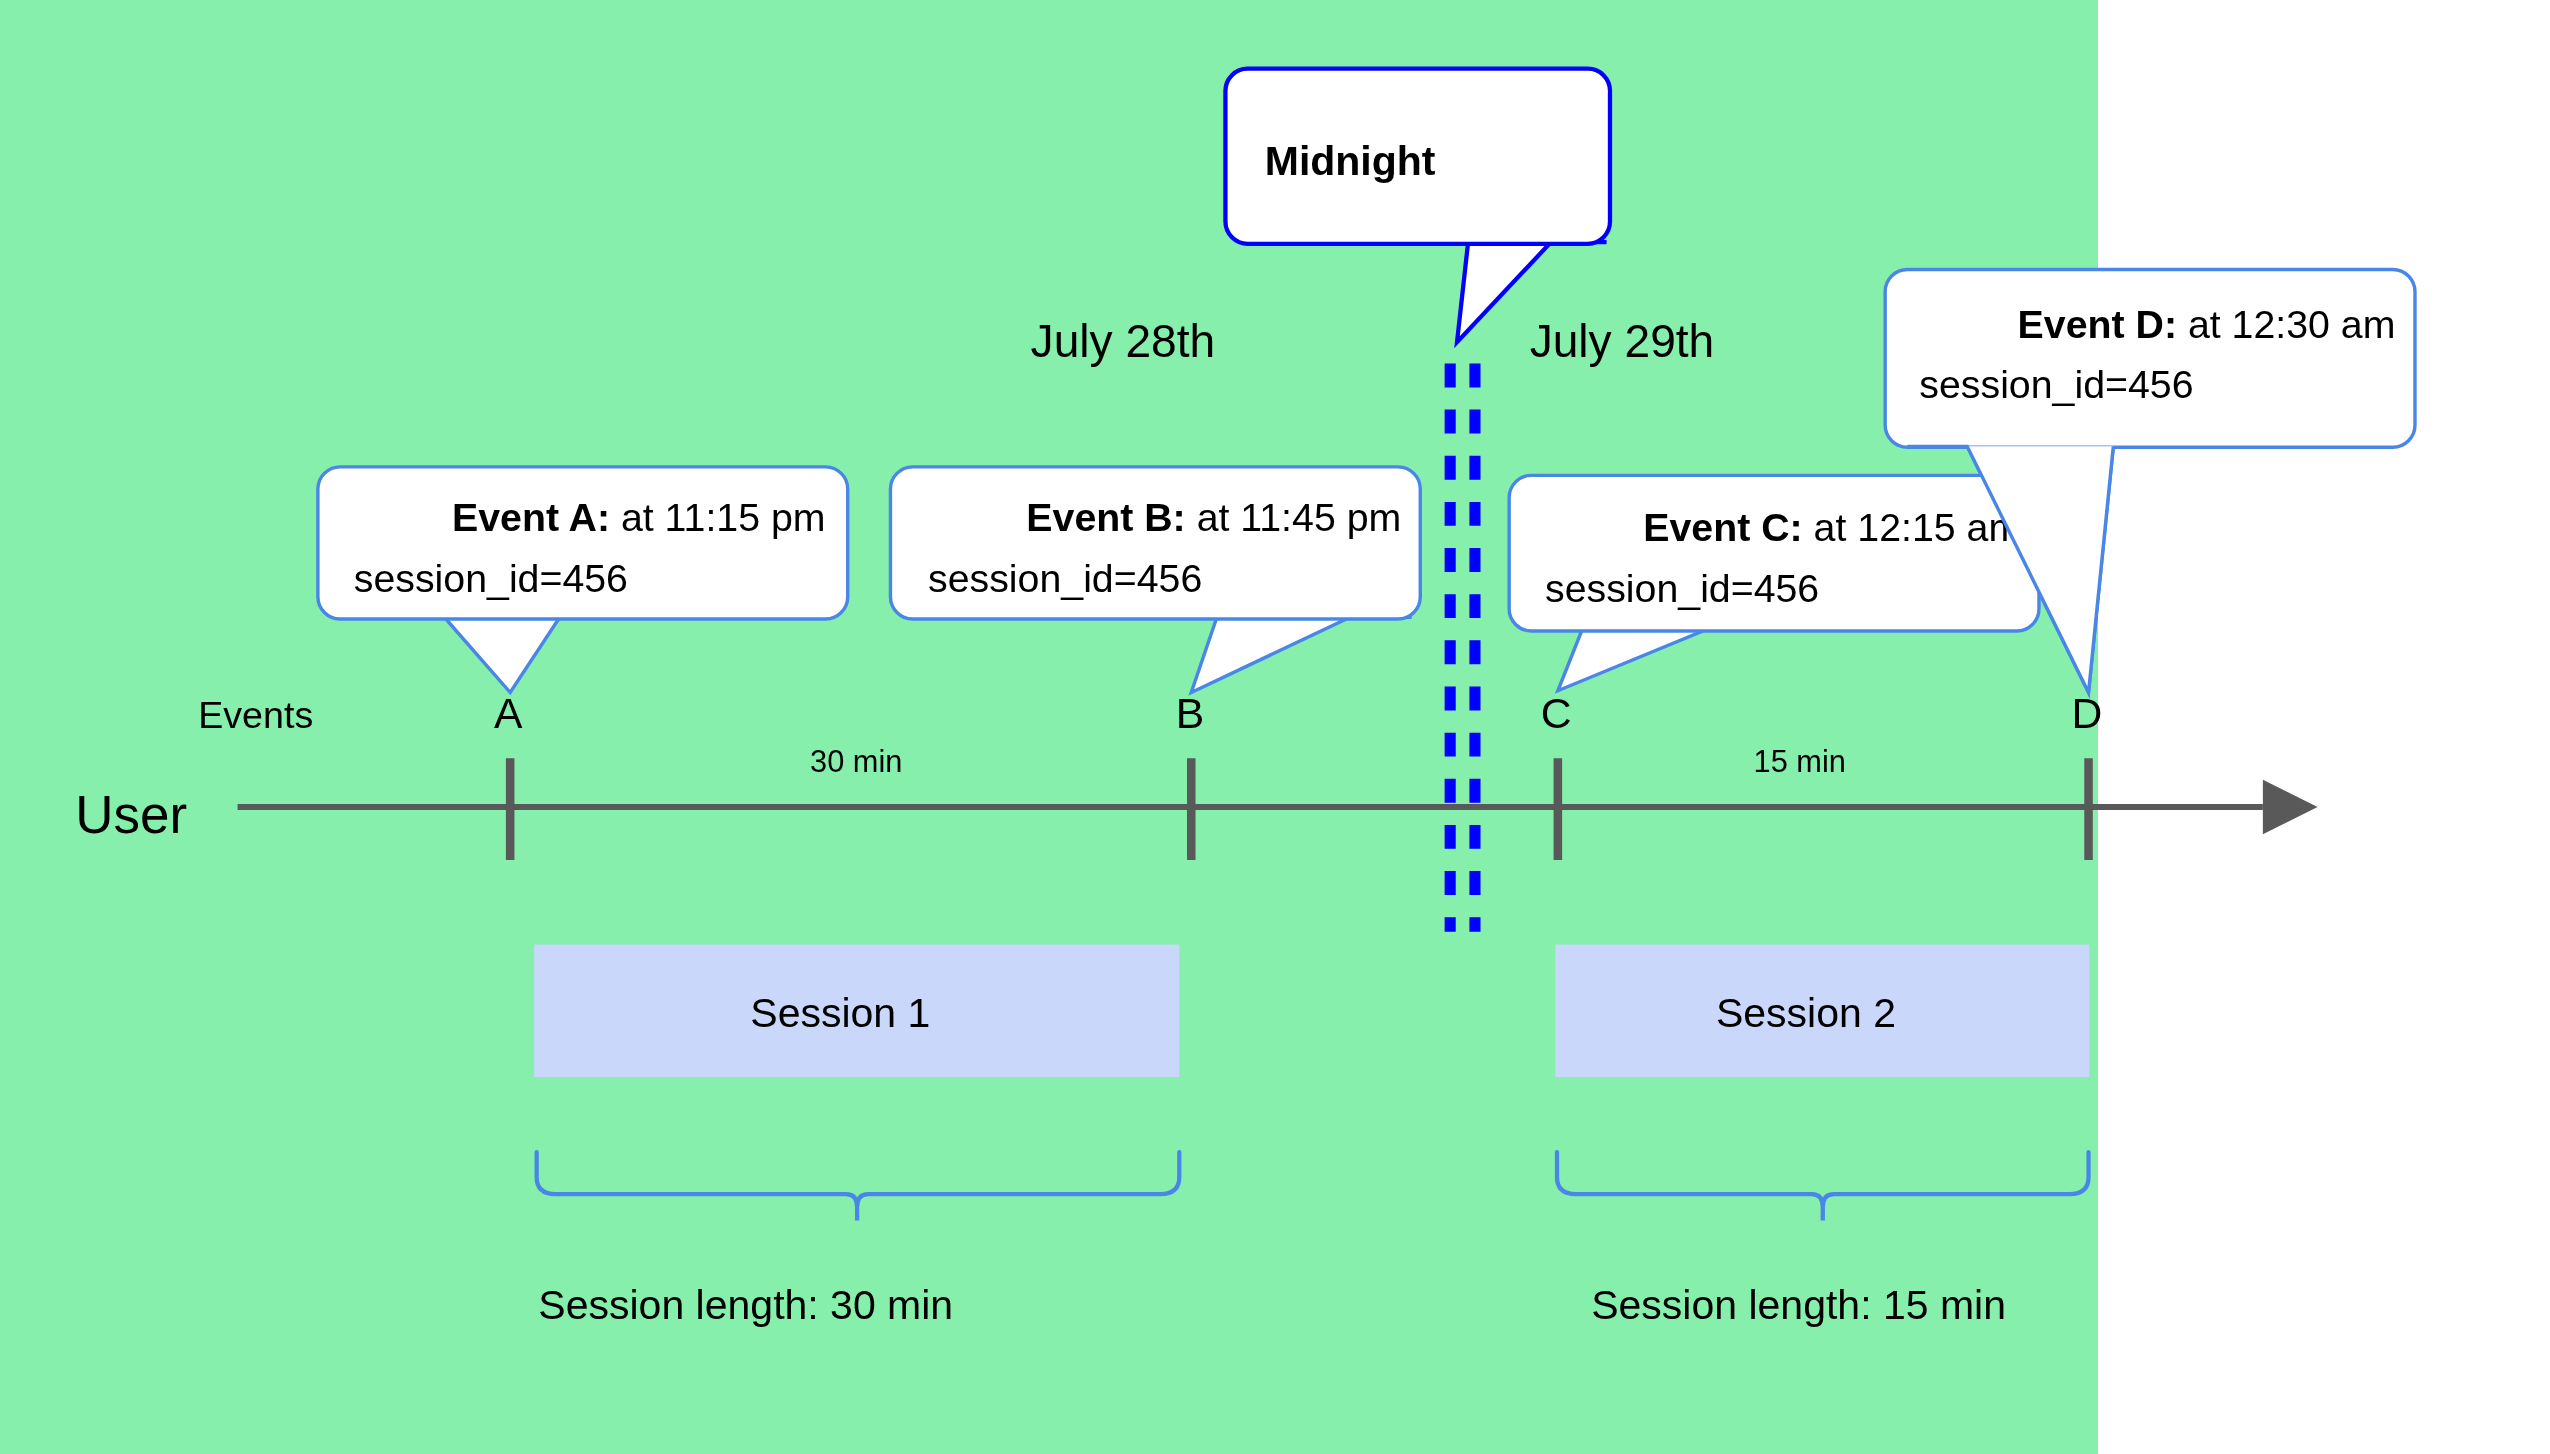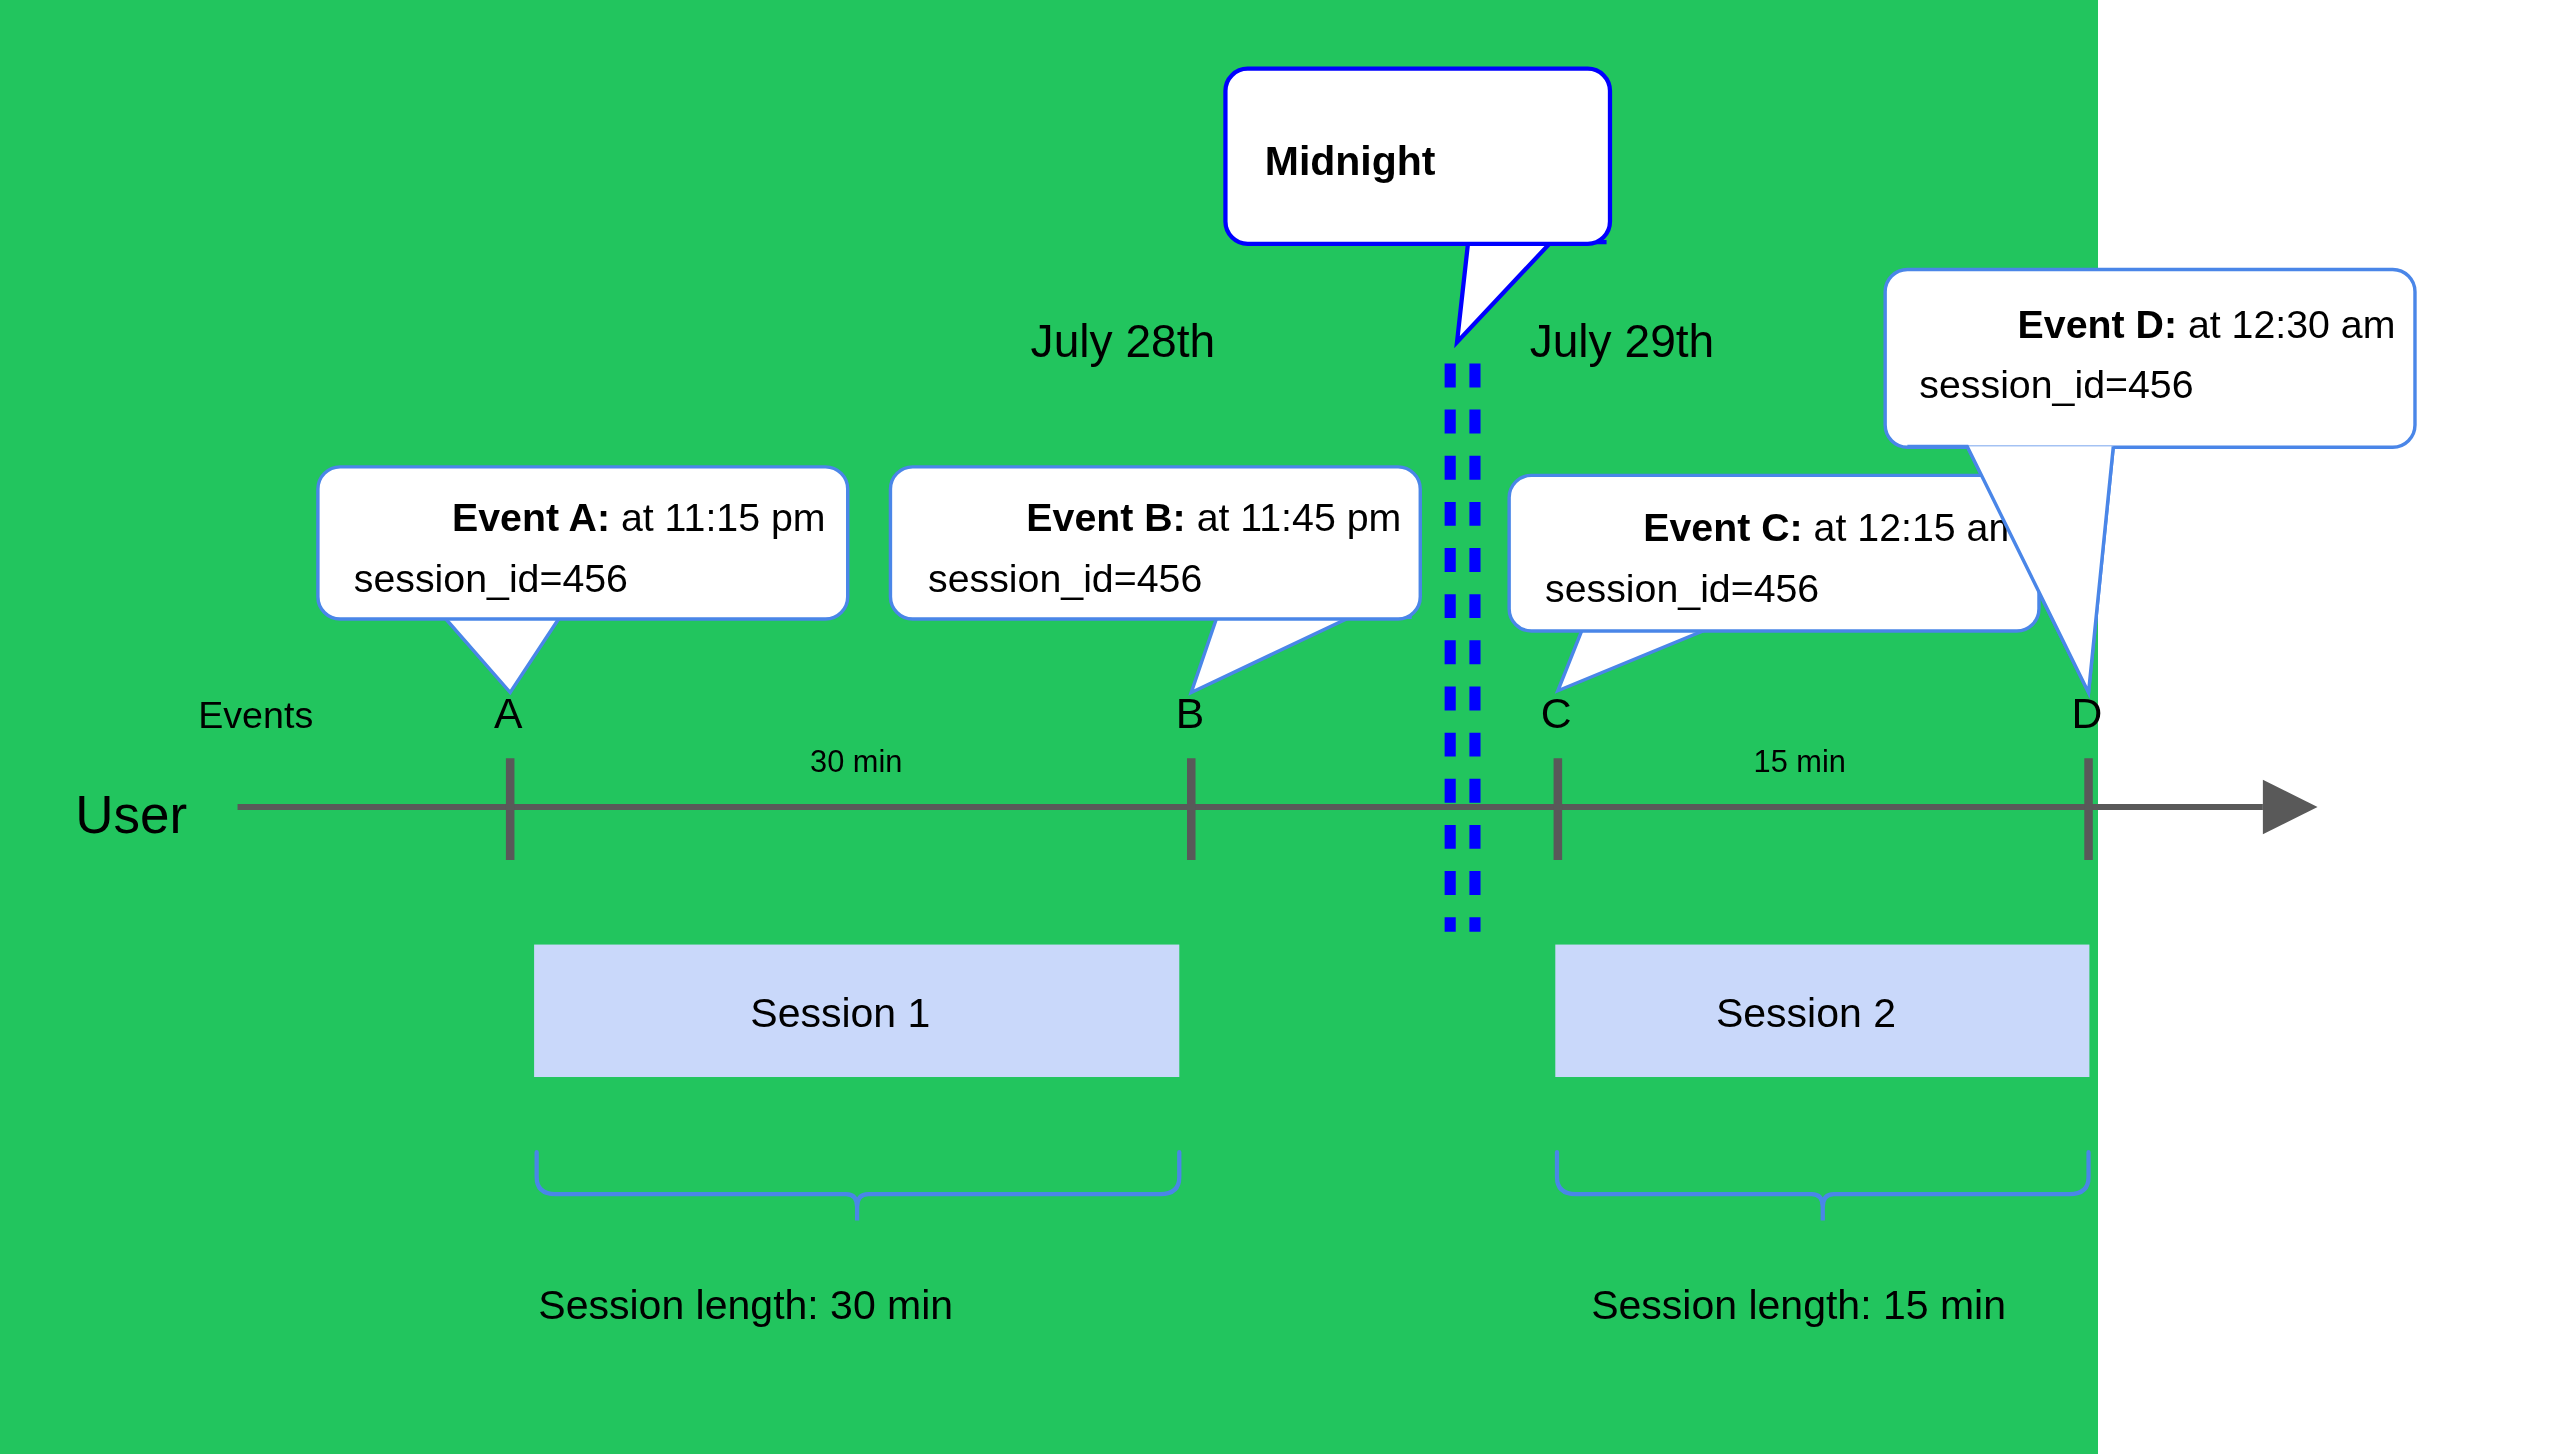--- a/index.html
+++ b/index.html
@@ -10,21 +10,21 @@
   body {
     font-family: "Liberation Sans", sans-serif;
     width: 2550px;
     height: 1455px;
     overflow: hidden;
   }
   #diagram-root {
     position: relative;
     width: 2098px;
     height: 1455px;
-    background: #22c55e;
+    background: #86efac;
   }
   svg.canvas {
     position: absolute;
     top: 0;
     left: 0;
     width: 2550px;
     height: 1455px;
   }
   text {
     font-family: "Liberation Sans", sans-serif;

